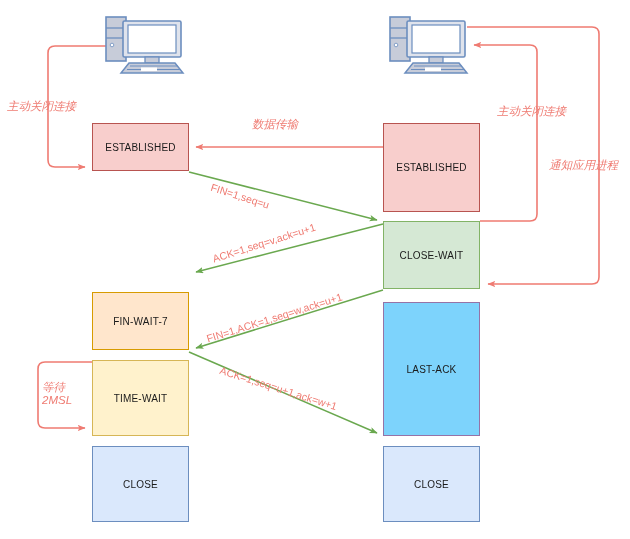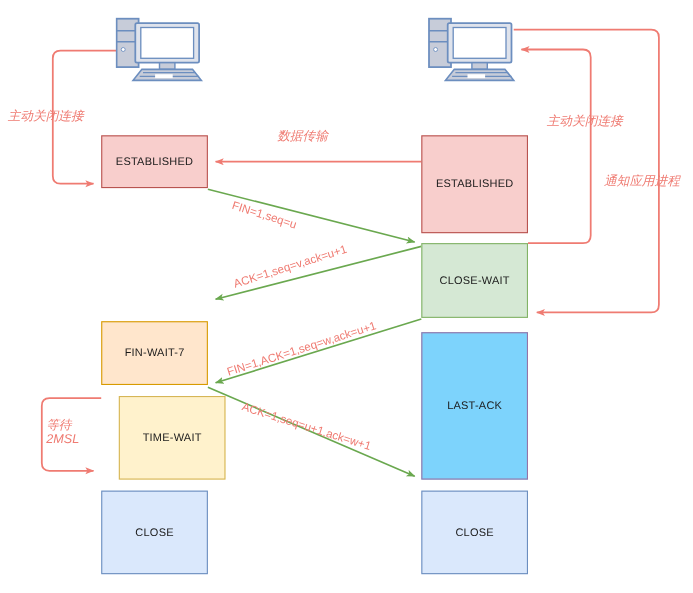--- a/index.html
+++ b/index.html
@@ -122,21 +122,21 @@
       <rect x="36" y="52.5" width="16" height="3.5" fill="#ffffff" stroke="none"></rect>
     </svg>
   </div>
 
   <div class="node" style="left:92px; top:123px; width:97px; height:48px; background:#f8cecc; border-color:#b85450;">
     <span>ESTABLISHED</span>
   </div>
   <div class="node" style="left:92px; top:292px; width:97px; height:58px; background:#ffe6cc; border-color:#d79b00;">
     <span>FIN-WAIT-7</span>
   </div>
-  <div class="node" style="left:108px; top:360px; width:97px; height:76px; background:#fff2cc; border-color:#d6b656;">
+  <div class="node" style="left:92px; top:360px; width:97px; height:76px; background:#fff2cc; border-color:#d6b656;">
     <span>TIME-WAIT</span>
   </div>
   <div class="node" style="left:92px; top:446px; width:97px; height:76px; background:#dae8fc; border-color:#6c8ebf;">
     <span>CLOSE</span>
   </div>
 
   <div class="node" style="left:383px; top:123px; width:97px; height:89px; background:#f8cecc; border-color:#b85450;">
     <span>ESTABLISHED</span>
   </div>
   <div class="node" style="left:383px; top:221px; width:97px; height:68px; background:#d5e8d4; border-color:#82b366;align-items:center;">

